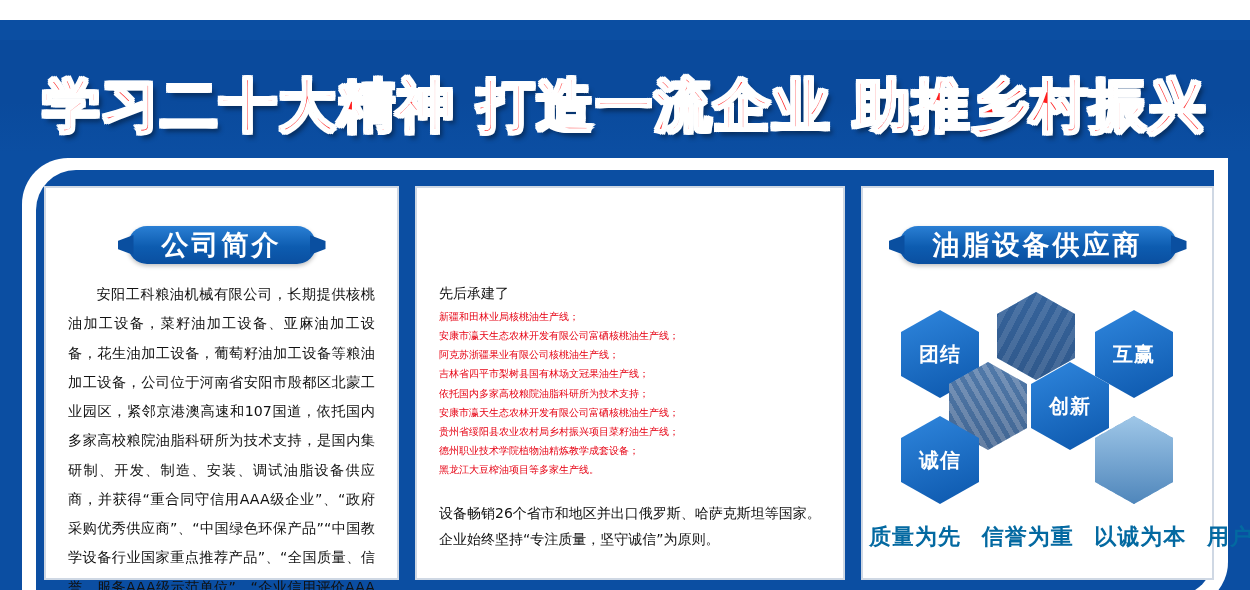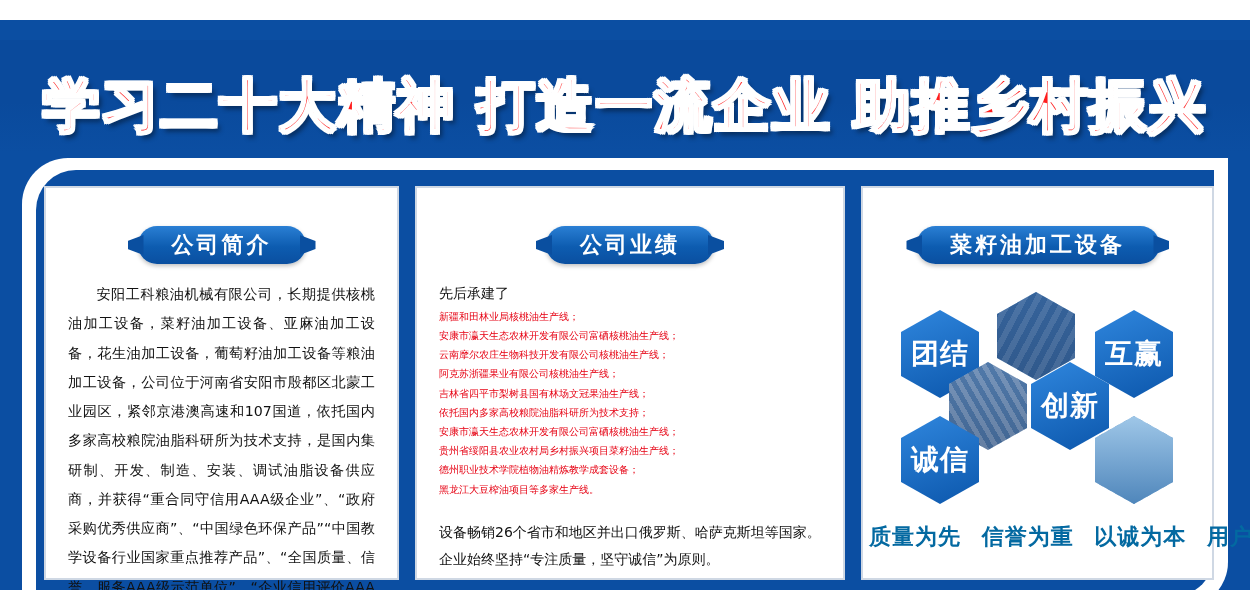--- a/index.html
+++ b/index.html
@@ -65,21 +65,21 @@
     position: absolute;
     top: 18px; left: 50%;
     transform: translateX(-50%);
     height: 38px;
     padding: 0 34px;
     background: linear-gradient(180deg,#2a7fd4 0%, #0d5cb0 55%, #0a4fa0 100%);
     border-radius: 19px;
     color: #ffffff;
     font-family: "DejaVu Sans", "Liberation Sans", sans-serif;
     font-weight: bold;
-    font-size: 22px;
+    font-size: 27px;
     line-height: 38px;
     letter-spacing: 3px;
     white-space: nowrap;
     box-shadow: 0 2px 4px rgba(0,0,0,0.25);
   }
   .ribbon::before, .ribbon::after {
     content: "";
     position: absolute;
     top: 9px;
     width: 16px; height: 20px;
@@ -121,21 +121,21 @@
   
   .hexwrap { position: absolute; left: 0; top: 64px; width: 100%; height: 250px; }
   .hex {
     position: absolute;
     width: 78px; height: 88px;
     clip-path: polygon(50% 0%, 100% 25%, 100% 75%, 50% 100%, 0% 75%, 0% 25%);
     display: flex; align-items: center; justify-content: center;
     color: #fff;
     font-family: "DejaVu Sans", "Liberation Sans", sans-serif;
     font-weight: bold;
-    font-size: 28px;
+    font-size: 20px;
     letter-spacing: 1px;
   }
   .hex.blue { background: linear-gradient(160deg,#2f86dd,#0c57ac); }
   .hex.img1 { background:
       linear-gradient(180deg, rgba(20,60,120,0.55), rgba(10,40,90,0.55)),
       repeating-linear-gradient(118deg,#8fb9e0 0 6px,#5e93c6 6px 12px); }
   .hex.img2 { background:
       linear-gradient(180deg, rgba(30,70,130,0.45), rgba(10,40,90,0.5)),
       repeating-linear-gradient(60deg,#c0d6ea 0 5px,#7aa4cb 5px 10px); }
   .hex.img3 { background:
@@ -168,42 +168,40 @@
 
   <div class="body-frame"></div>
   <div class="inner-frame"></div>
 
   <div class="panel" id="panel-1">
     <div class="ribbon">公司简介</div>
     <div class="ptext">安阳工科粮油机械有限公司，长期提供核桃油加工设备，菜籽油加工设备、亚麻油加工设备，花生油加工设备，葡萄籽油加工设备等粮油加工设备，公司位于河南省安阳市殷都区北蒙工业园区，紧邻京港澳高速和107国道，依托国内多家高校粮院油脂科研所为技术支持，是国内集研制、开发、制造、安装、调试油脂设备供应商，并获得“重合同守信用AAA级企业”、“政府采购优秀供应商”、“中国绿色环保产品”“中国教学设备行业国家重点推荐产品”、“全国质量、信誉、服务AAA级示范单位”、“企业信用评价AAA级信用企业”、“国家权威检测质量合格产品”等荣誉。</div>
   </div>
 
   <div class="panel" id="panel-2">
-    <div class="ribbon">公司业绩</div>
     <div class="ptext" style="text-indent:0;">
       <p class="list-lead">先后承建了</p>
       <p class="list-item">新疆和田林业局核桃油生产线；</p>
       <p class="list-item">安康市瀛天生态农林开发有限公司富硒核桃油生产线；</p>
-      <p class="list-item">云南摩尔农庄生物科技开发有限公司核桃油生产线；</p>
       <p class="list-item">阿克苏浙疆果业有限公司核桃油生产线；</p>
       <p class="list-item">吉林省四平市梨树县国有林场文冠果油生产线；</p>
       <p class="list-item">依托国内多家高校粮院油脂科研所为技术支持；</p>
       <p class="list-item">安康市瀛天生态农林开发有限公司富硒核桃油生产线；</p>
       <p class="list-item">贵州省绥阳县农业农村局乡村振兴项目菜籽油生产线；</p>
       <p class="list-item">德州职业技术学院植物油精炼教学成套设备；</p>
       <p class="list-item">黑龙江大豆榨油项目等多家生产线。</p>
       <div class="list-tail">
         <p>设备畅销26个省市和地区并出口俄罗斯、哈萨克斯坦等国家。</p>
         <p>企业始终坚持“专注质量，坚守诚信”为原则。</p>
       </div>
     </div>
   </div>
 
   <div class="panel" id="panel-3">
-    <div class="ribbon">菜籽油加工设备</div>
+    <div class="ribbon">油脂设备供应商</div>
 
     <div class="hexwrap">
       <div class="hex blue" style="left:38px;  top:18px;">团结</div>
       <div class="hex img1" style="left:134px; top:0px;"></div>
       <div class="hex blue" style="left:232px; top:18px;">互赢</div>
       <div class="hex img2" style="left:86px;  top:70px;"></div>
       <div class="hex blue" style="left:168px; top:70px;">创新</div>
       <div class="hex blue" style="left:38px;  top:124px;">诚信</div>
       <div class="hex img3" style="left:134px; top:124px;"></div>
       <div class="hex img4" style="left:232px; top:124px;"></div>

